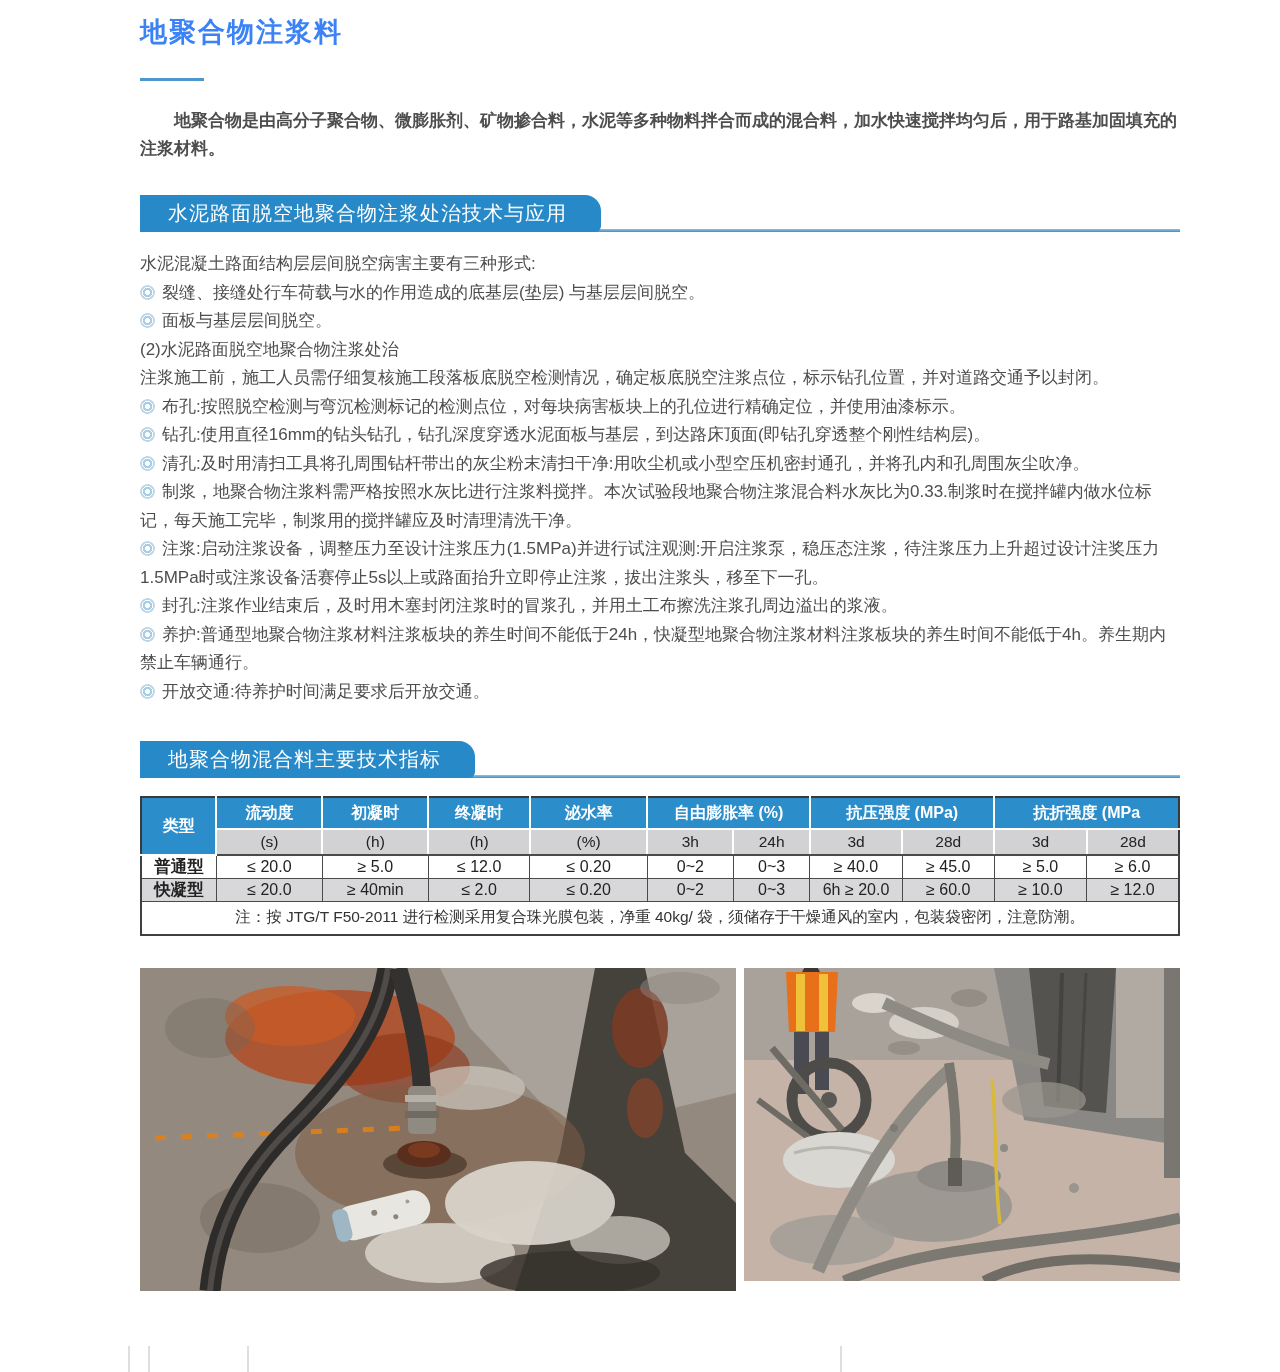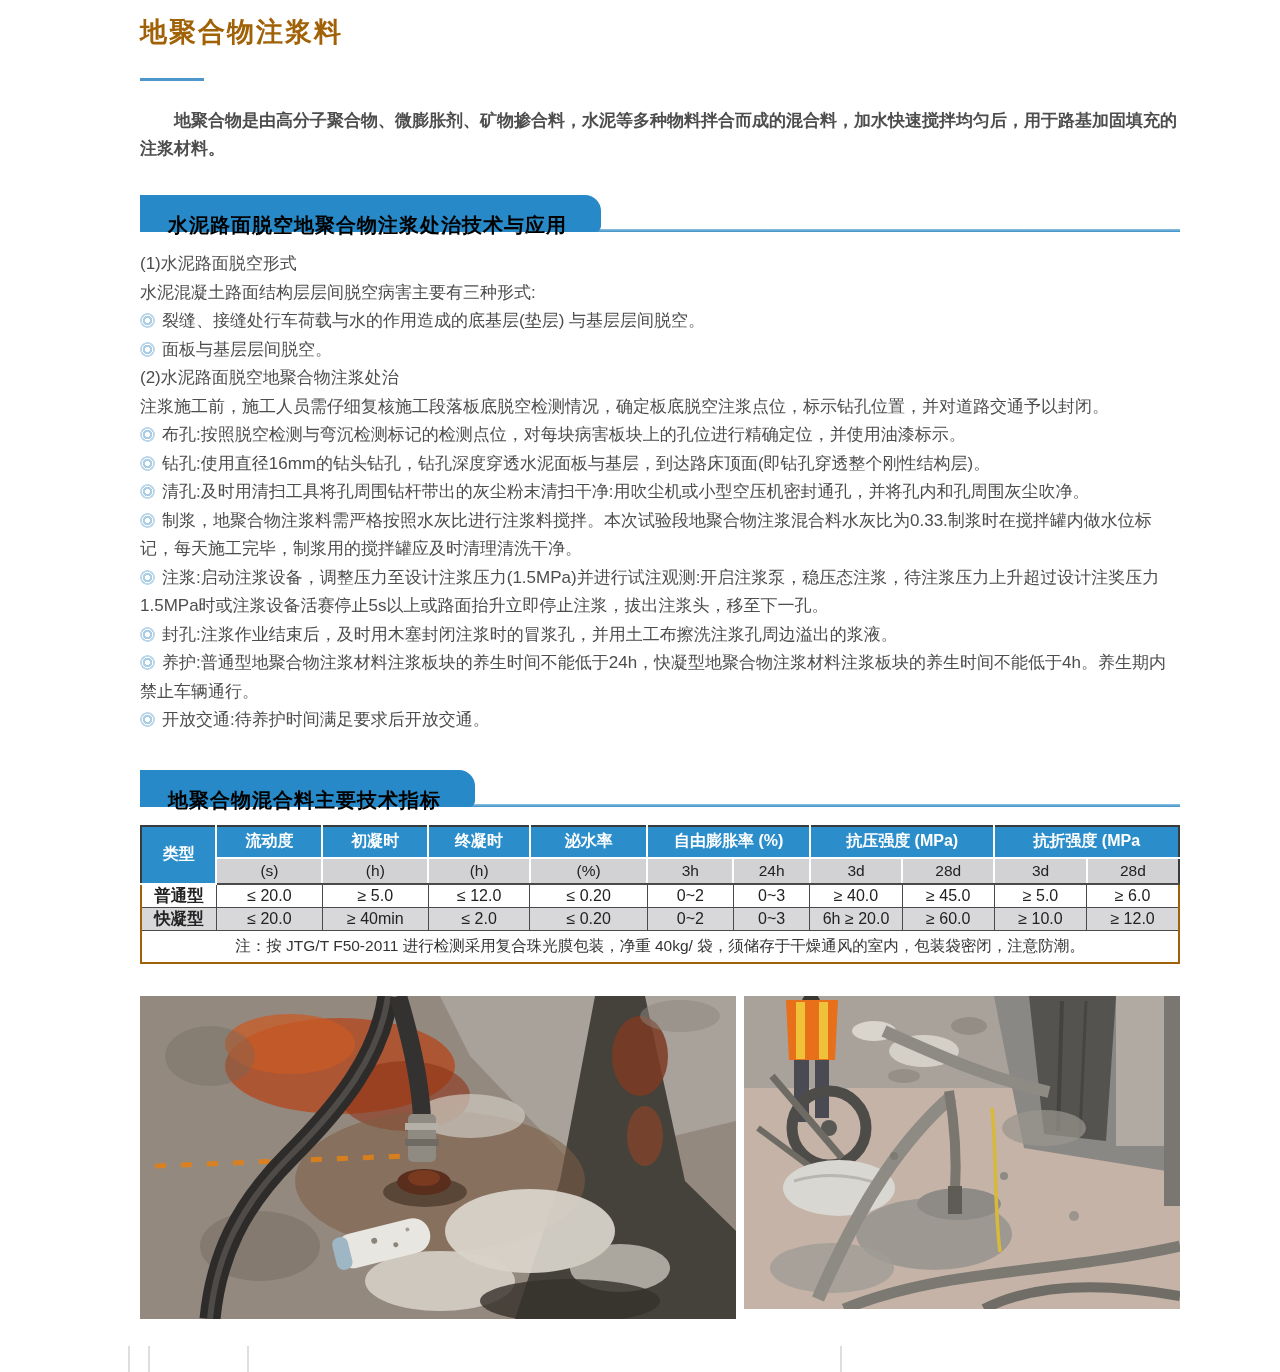--- a/index.html
+++ b/index.html
@@ -5,45 +5,45 @@
   * { box-sizing: border-box; }
   html,body { margin:0; padding:0; }
   body {
     width:1280px; height:1372px; background:#ffffff; overflow:hidden;
     font-family:"Liberation Sans","DejaVu Sans",sans-serif;
     color:#4d4d4d;
   }
   .page { width:1280px; height:1372px; padding:14px 100px 0 140px; position:relative; }
 
   
-  .doc-title { font-size:27px; font-weight:bold; color:#a16207; letter-spacing:2px; margin:0; line-height:36px; }
+  .doc-title { font-size:27px; font-weight:bold; color:#3b82f6; letter-spacing:2px; margin:0; line-height:36px; }
   .title-rule { width:64px; height:3px; background:#4e97cc; margin-top:28px; }
 
   
   .intro { font-size:17px; line-height:28px; margin:26px 0 0 0; text-indent:2em; color:#4d4d4d;font-weight:bold; }
 
   
   .banner-wrap { position:relative; margin-top:32px; height:37px; }
   .banner-rule { position:absolute; left:0; right:0; bottom:0; height:3px;
                  background:linear-gradient(#8fc3e4,#3d8fc6); }
   .banner { position:relative; display:inline-block; height:37px; line-height:37px;
-            background:#2789c7; color:#000000; font-size:20px; font-weight:bold;
-            letter-spacing:1px; padding:12px 34px 0 28px; border-radius:0 16px 6px 0; }
+            background:#2789c7; color:#ffffff; font-size:20px; font-weight:normal;
+            letter-spacing:1px; padding:0 34px 0 28px; border-radius:0 16px 6px 0; }
 
   
   .blocks { margin-top:18px; }
   .line { font-size:17px; line-height:28.5px; margin:0; color:#4d4d4d; }
   .bullet { display:inline-block; width:15px; height:15px; border-radius:50%; margin-right:7px;
             vertical-align:-2px;
             background:radial-gradient(circle, #ffffff 0 2.5px, #a9cde5 2.5px 4.5px,
                         #ffffff 4.5px 5.5px, #b9d6ea 5.5px 7.5px, rgba(0,0,0,0) 7.5px); }
 
   
   .spec-wrap { margin-top:18px; }
-  table.spec { width:100%; border-collapse:collapse; table-layout:fixed; border:2px solid #a16207; }
+  table.spec { width:100%; border-collapse:collapse; table-layout:fixed; border:2px solid #404040; }
   .spec th, .spec td { text-align:center; padding:0 1px; overflow:hidden; white-space:nowrap; }
   .spec .hb { background:#2b8ecb; color:#ffffff; font-weight:bold; font-size:16px;
               border:2px solid #ffffff; height:32px; }
   .spec tr.r1 .hb { border-top:2px solid #3a3a3a; }
   .spec .hb.edge-l { border-left:2px solid #3a3a3a; }
   .spec .hb.edge-r { border-right:2px solid #3a3a3a;margin-top:14px; }
   .spec .hu { background:#d2d2d4; color:#222222; font-size:15.5px; font-weight:normal;
               border:2px solid #ffffff; border-bottom:2px solid #4a4a4a; height:26px; }
   .spec .hu.edge-r { border-right:2px solid #3a3a3a; }
   .spec td.rowtype { border:1px solid #4a4a4a; font-weight:bold; color:#222; font-size:16.5px; height:15px; }
@@ -67,21 +67,20 @@
   <div class="title-rule"></div>
 
   <p class="intro">地聚合物是由高分子聚合物、微膨胀剂、矿物掺合料，水泥等多种物料拌合而成的混合料，加水快速搅拌均匀后，用于路基加固填充的注浆材料。</p>
 
   <div class="banner-wrap">
     <div class="banner-rule"></div>
     <div class="banner">水泥路面脱空地聚合物注浆处治技术与应用</div>
   </div>
 
   <div class="blocks">
-    <p class="line">(1)水泥路面脱空形式</p>
     <p class="line">水泥混凝土路面结构层层间脱空病害主要有三种形式:</p>
     <p class="line"><span class="bullet"></span><span>裂缝、接缝处行车荷载与水的作用造成的底基层(垫层) 与基层层间脱空。</span></p>
     <p class="line"><span class="bullet"></span><span>面板与基层层间脱空。</span></p>
     <p class="line">(2)水泥路面脱空地聚合物注浆处治</p>
     <p class="line">注浆施工前，施工人员需仔细复核施工段落板底脱空检测情况，确定板底脱空注浆点位，标示钻孔位置，并对道路交通予以封闭。</p>
     <p class="line"><span class="bullet"></span><span>布孔:按照脱空检测与弯沉检测标记的检测点位，对每块病害板块上的孔位进行精确定位，并使用油漆标示。</span></p>
     <p class="line"><span class="bullet"></span><span>钻孔:使用直径16mm的钻头钻孔，钻孔深度穿透水泥面板与基层，到达路床顶面(即钻孔穿透整个刚性结构层)。</span></p>
     <p class="line"><span class="bullet"></span><span>清孔:及时用清扫工具将孔周围钻杆带出的灰尘粉末清扫干净:用吹尘机或小型空压机密封通孔，并将孔内和孔周围灰尘吹净。</span></p>
     <p class="line"><span class="bullet"></span><span>制浆，地聚合物注浆料需严格按照水灰比进行注浆料搅拌。本次试验段地聚合物注浆混合料水灰比为0.33.制浆时在搅拌罐内做水位标记，每天施工完毕，制浆用的搅拌罐应及时清理清洗干净。</span></p>
     <p class="line"><span class="bullet"></span><span>注浆:启动注浆设备，调整压力至设计注浆压力(1.5MPa)并进行试注观测:开启注浆泵，稳压态注浆，待注浆压力上升超过设计注奖压力1.5MPa时或注浆设备活赛停止5s以上或路面抬升立即停止注浆，拔出注浆头，移至下一孔。</span></p>

